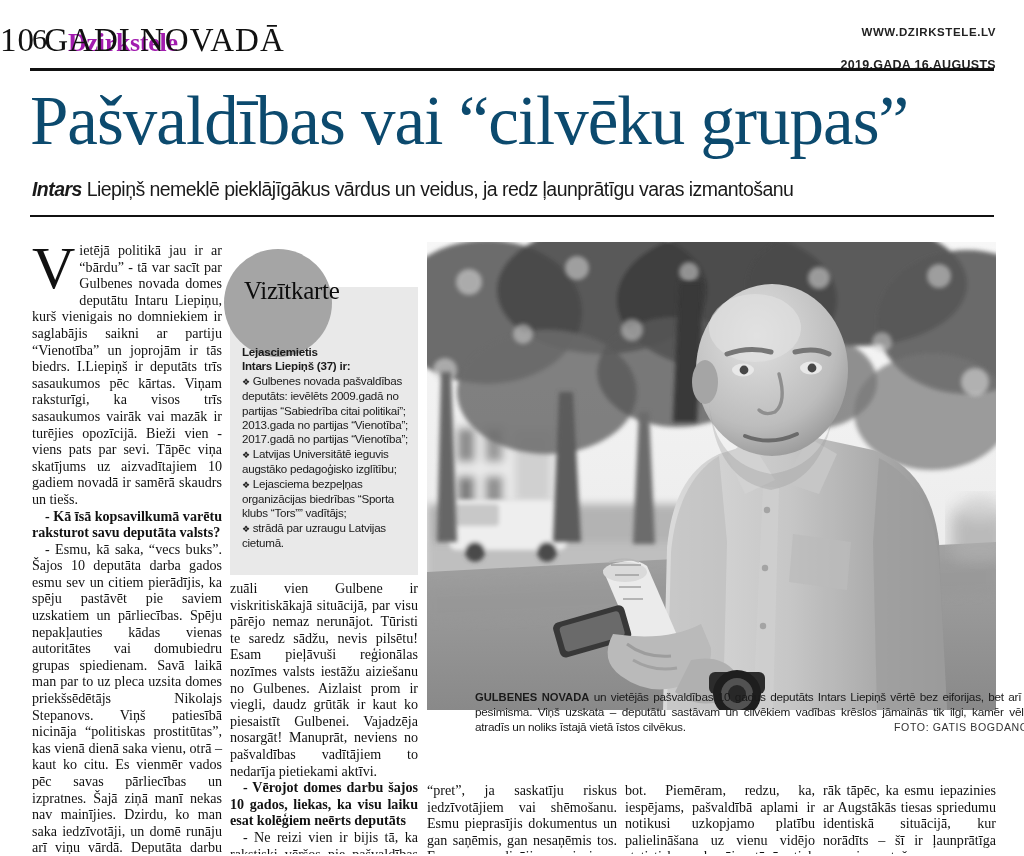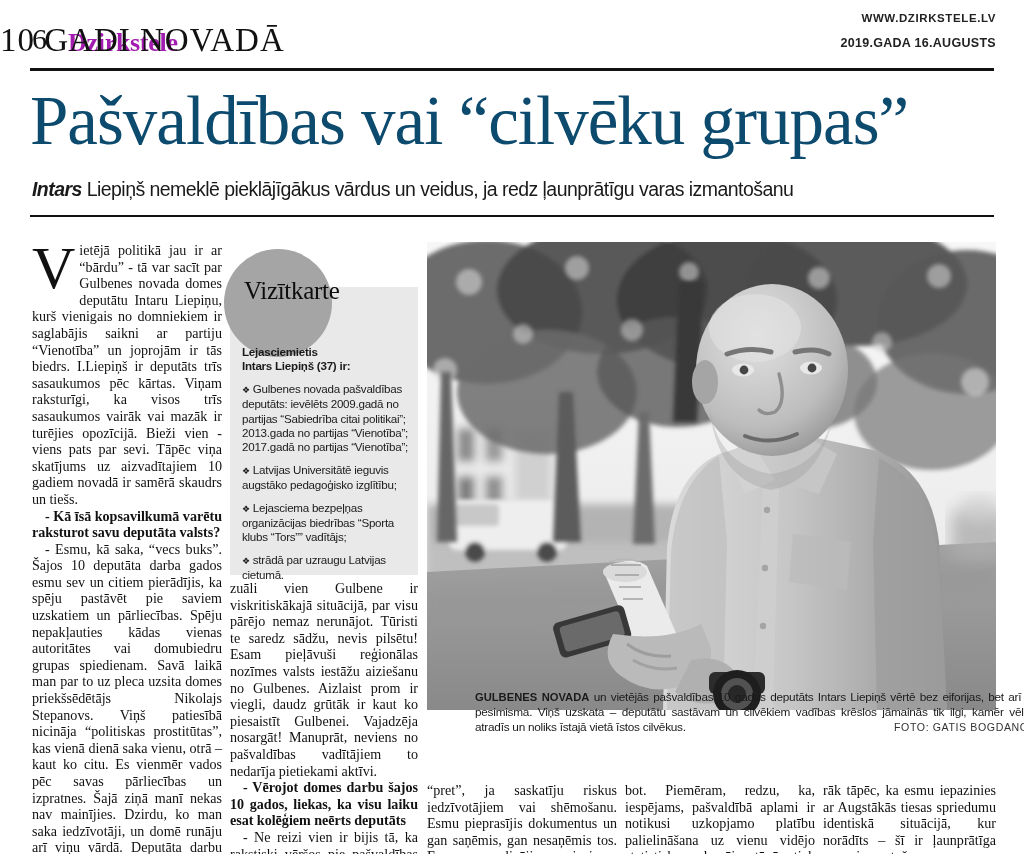--- a/index.html
+++ b/index.html
@@ -19,28 +19,28 @@
     position:absolute; left:68px; top:28px;
     font-family:"Liberation Serif", serif; font-weight:bold; font-size:26px;
     letter-spacing:-0.3px; color:#a21caf;
   }
   .section-title {
     position:absolute; left:0; top:22px; width:1024px; text-align:left;
     font-family:"Liberation Serif", serif; font-size:33px; font-weight:400;
     letter-spacing:1.0px; color:#111;
   }
   .masthead-right {
-    position:absolute; right:28px; top:12px; text-align:right;
+    position:absolute; right:28px; top:26px; text-align:right;
     font-family:"Liberation Sans", sans-serif; color:#222;
   }
   .masthead-right .site {
     font-size:11.5px; letter-spacing:0.6px; font-weight:600;
   }
   .masthead-right .issue-date {
-    font-size:12.5px; letter-spacing:0.3px; margin-top:12px; font-weight:600;
+    font-size:12.5px; letter-spacing:0.3px; margin-top:20px; font-weight:600;
   }
   .masthead-rule {
     position:absolute; left:30px; top:68px; width:964px; height:3px; background:#111;
   }
 
   
   .headline {
     position:absolute; left:30px; top:88px; width:964px;
     font-family:"Liberation Serif", serif; font-weight:400;
     font-size:69px; line-height:0.98; color:#0c4a6e;
@@ -97,21 +97,21 @@
     font-family:"Liberation Serif", serif; font-size:25px; color:#0d0d0d;
     letter-spacing:-0.3px;
   }
   .card-content {
     position:absolute; left:242px; top:345px; width:168px;
     font-family:Liberation Sans, sans-serif;
     font-size:11.6px; line-height:14.4px; color:#1a1a1a;
     letter-spacing:-0.25px;
   }
   .card-content .card-title { font-weight:bold; }
-  .card-content .bullet-item { margin-top:8px; }
+  .card-content .bullet-item { margin-top:0px; }
   .card-content .bullet-item .b { font-size:9px; }
 
   
   .photo-wrap {
     position:absolute; left:427px; top:242px; width:569px; height:468px;
     overflow:hidden; background:#c9c9c9;
   }
   .photo-wrap svg { display:block; width:569px; height:468px; }
 
   .photo-caption {

